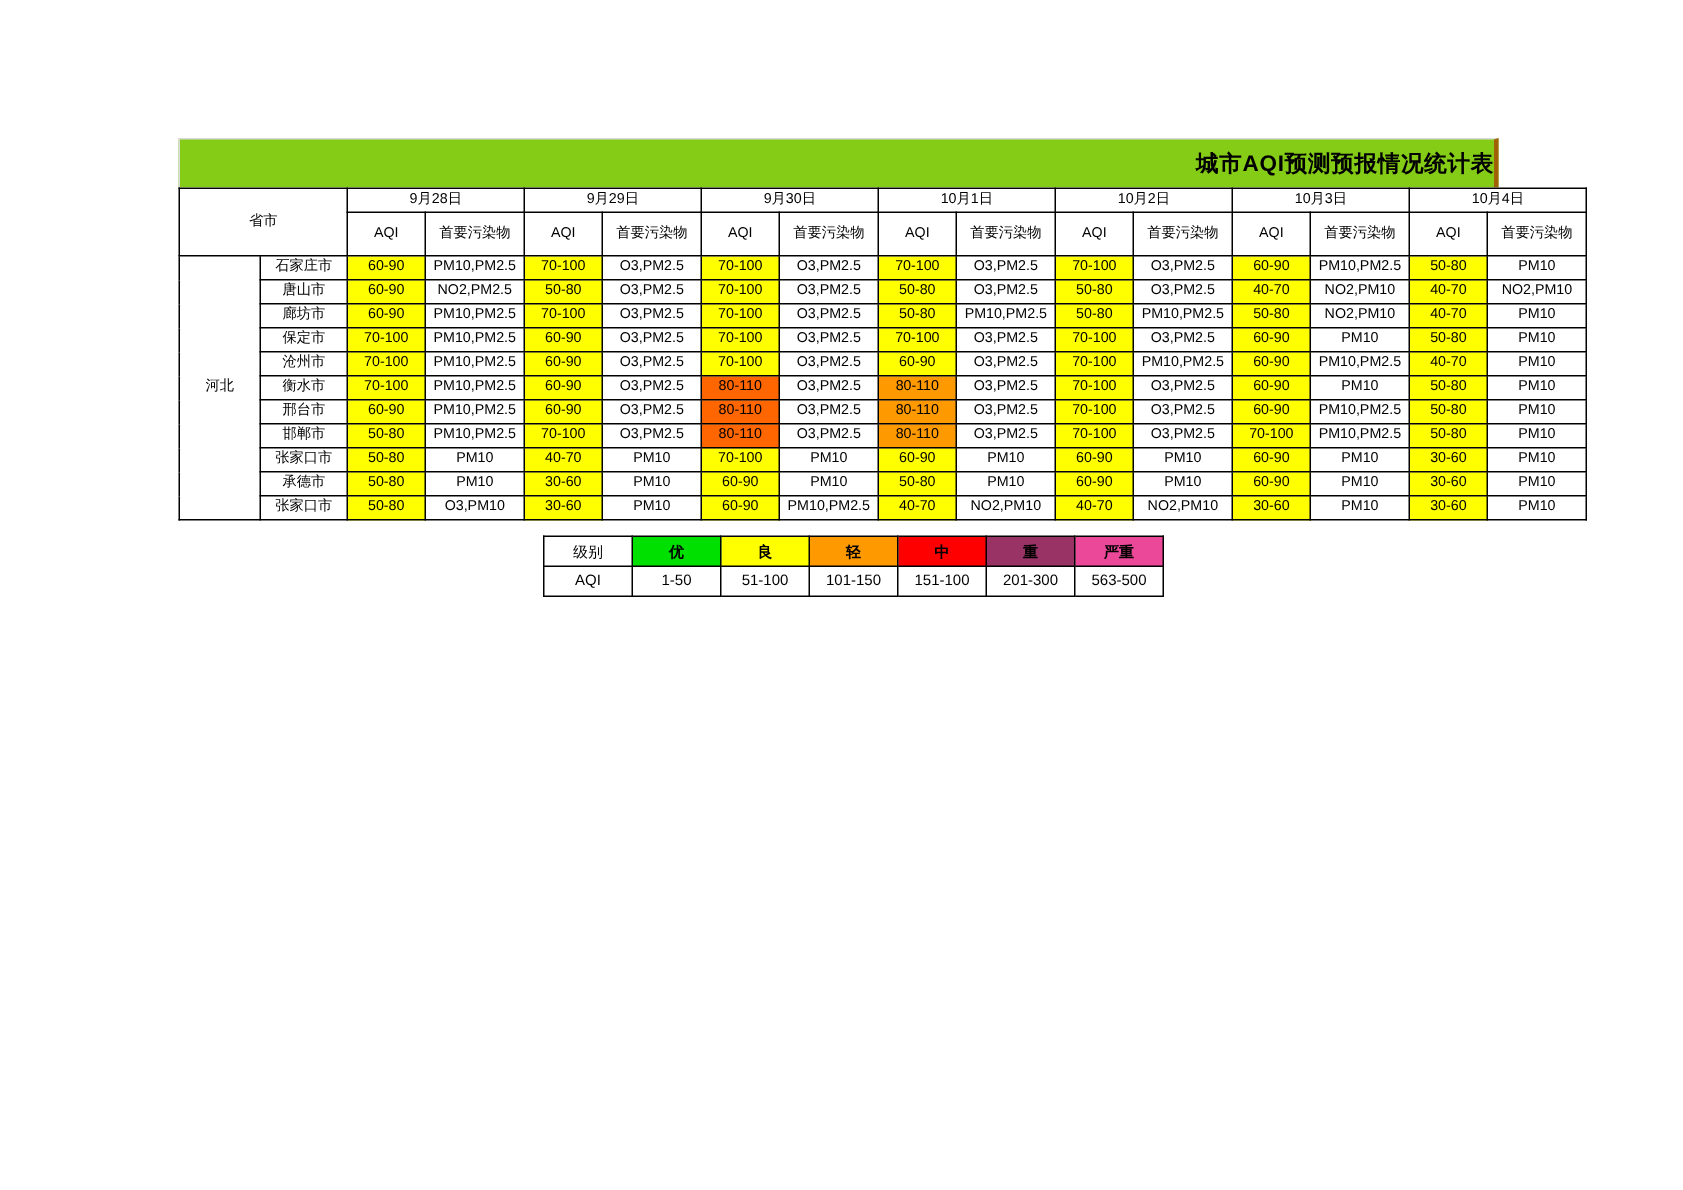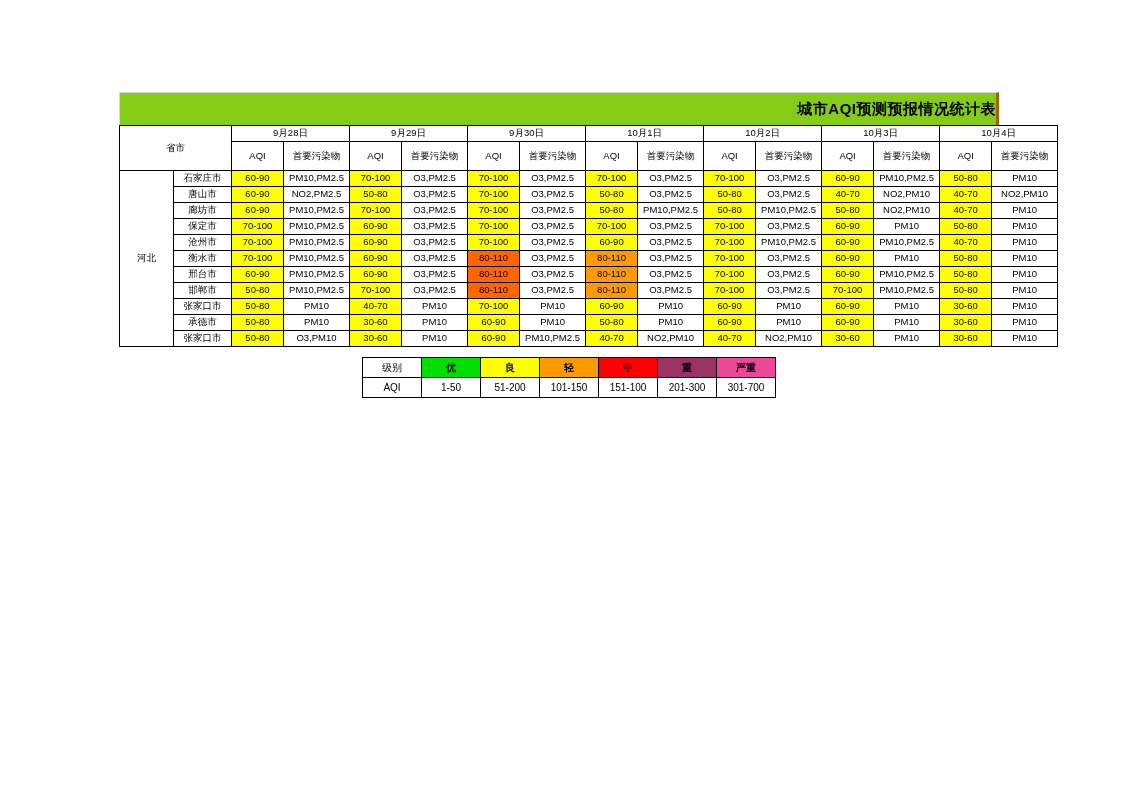--- a/index.html
+++ b/index.html
@@ -331,23 +331,23 @@
             <td class="lg-cell lg-head lg-good">优</td>
             <td class="lg-cell lg-head lg-mod">良</td>
             <td class="lg-cell lg-head lg-light">轻</td>
             <td class="lg-cell lg-head lg-mid">中</td>
             <td class="lg-cell lg-head lg-heavy">重</td>
             <td class="lg-cell lg-head lg-severe">严重</td>
           </tr>
           <tr>
             <td class="lg-label">AQI</td>
             <td class="lg-cell">1-50</td>
-            <td class="lg-cell">51-200</td>
+            <td class="lg-cell">51-100</td>
             <td class="lg-cell">101-150</td>
             <td class="lg-cell">151-100</td>
             <td class="lg-cell">201-300</td>
-            <td class="lg-cell">301-700</td>
+            <td class="lg-cell">563-500</td>
           </tr>
         </tbody>
     </table>
   </div>
 
 </div>
 
 </body></html>

